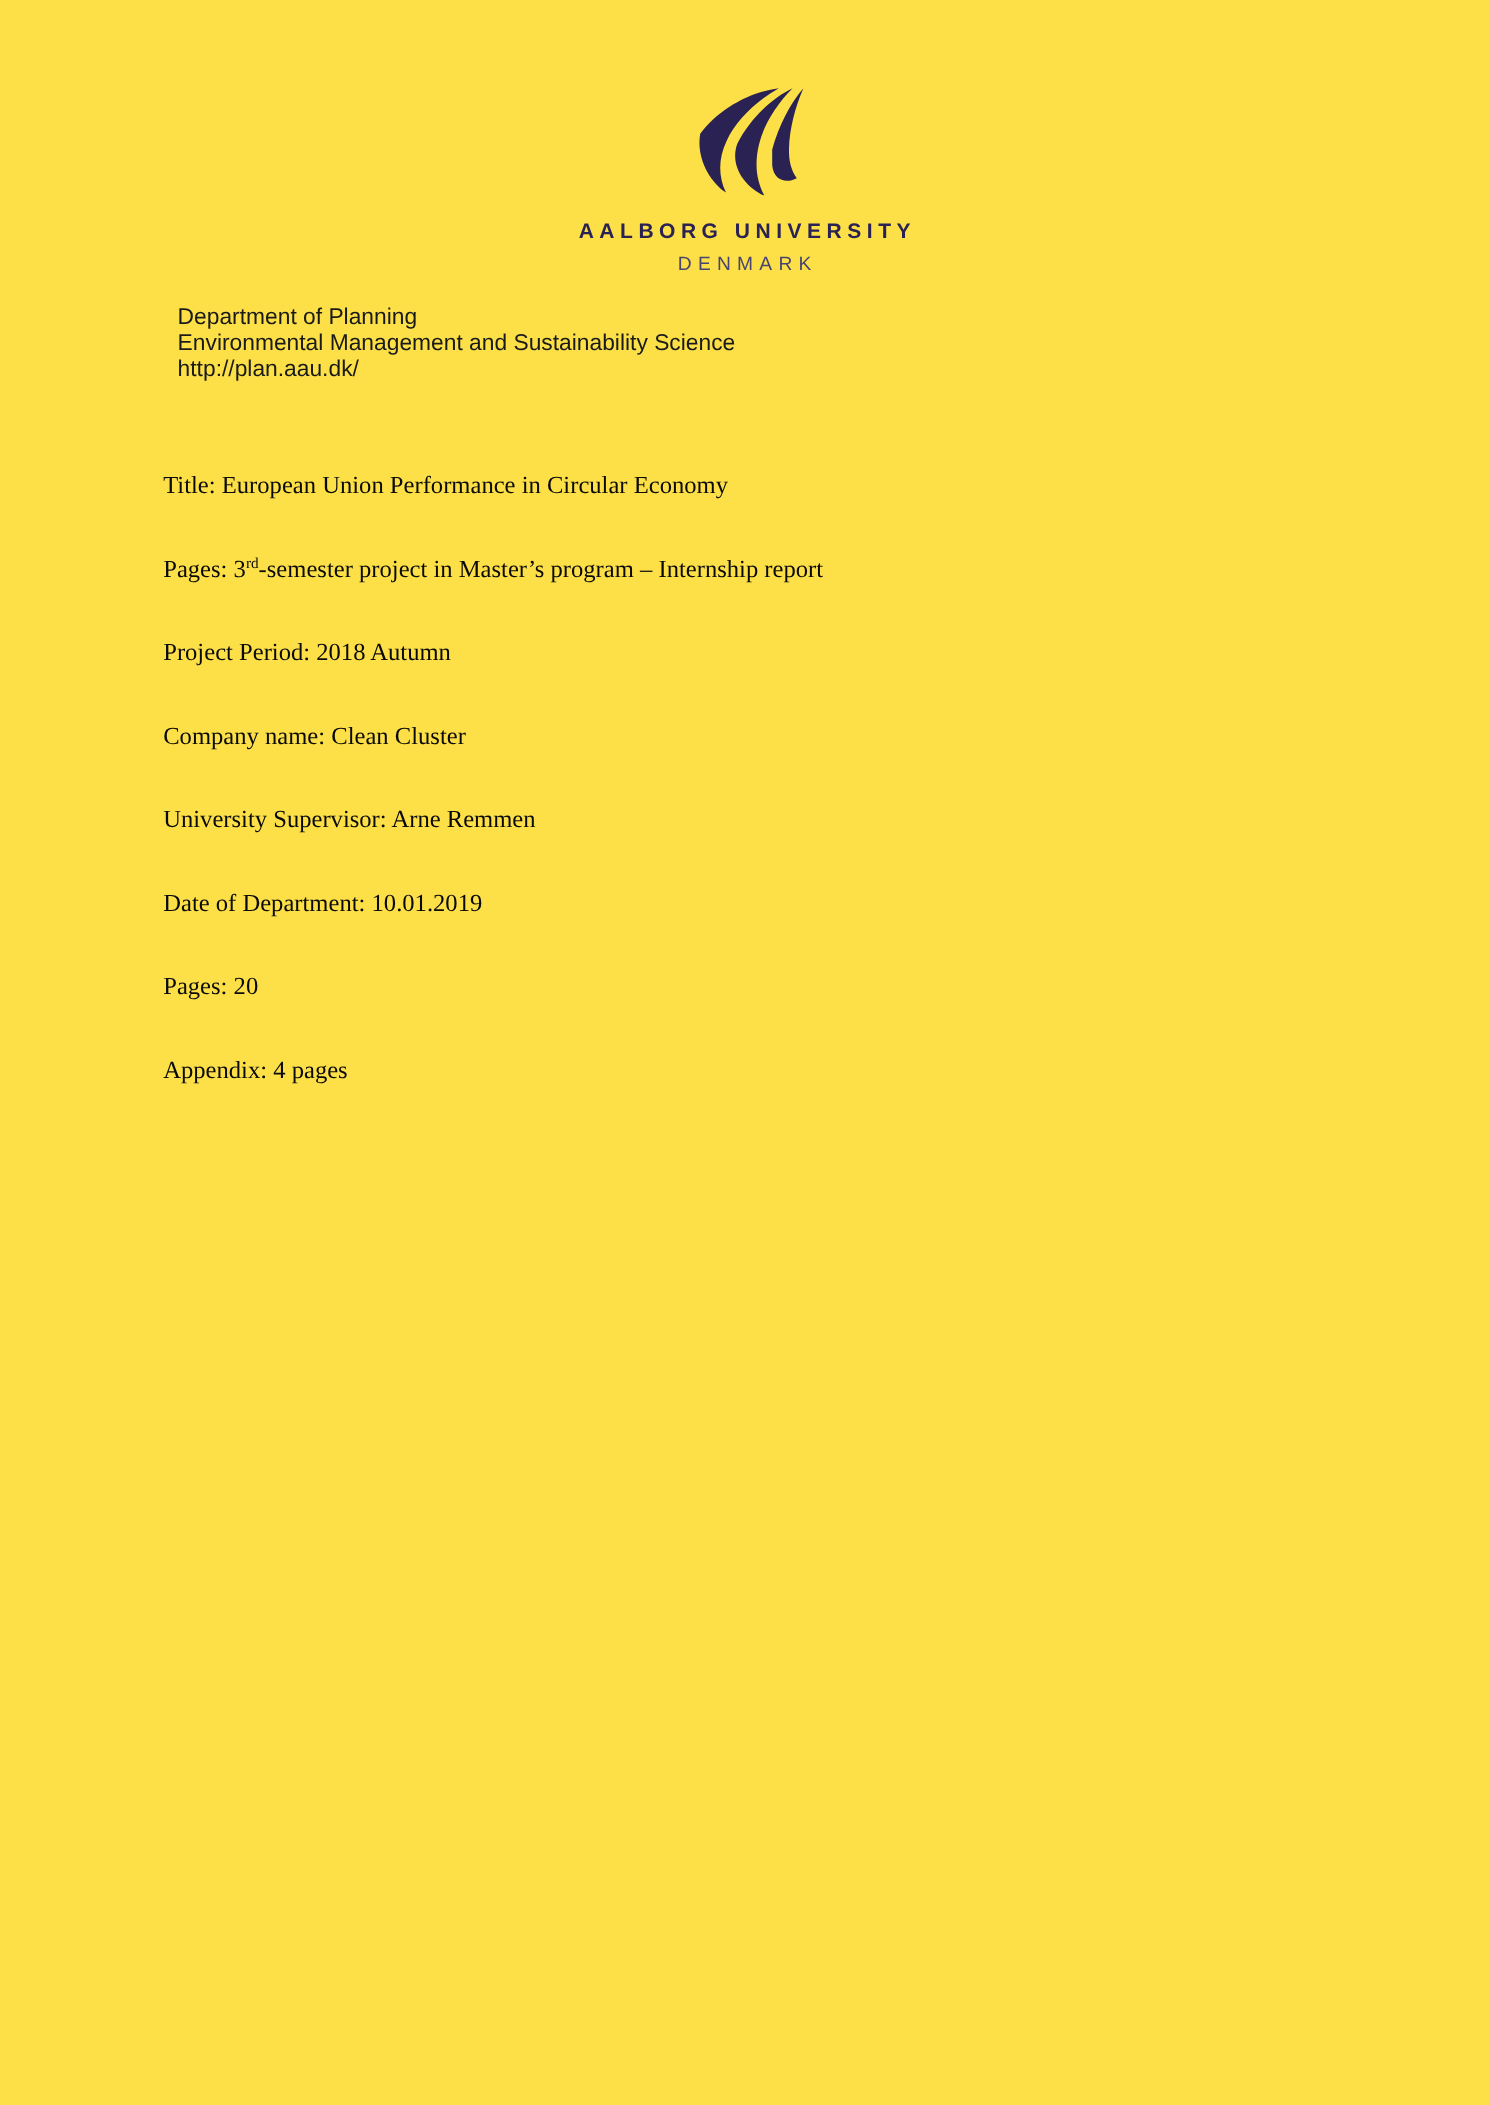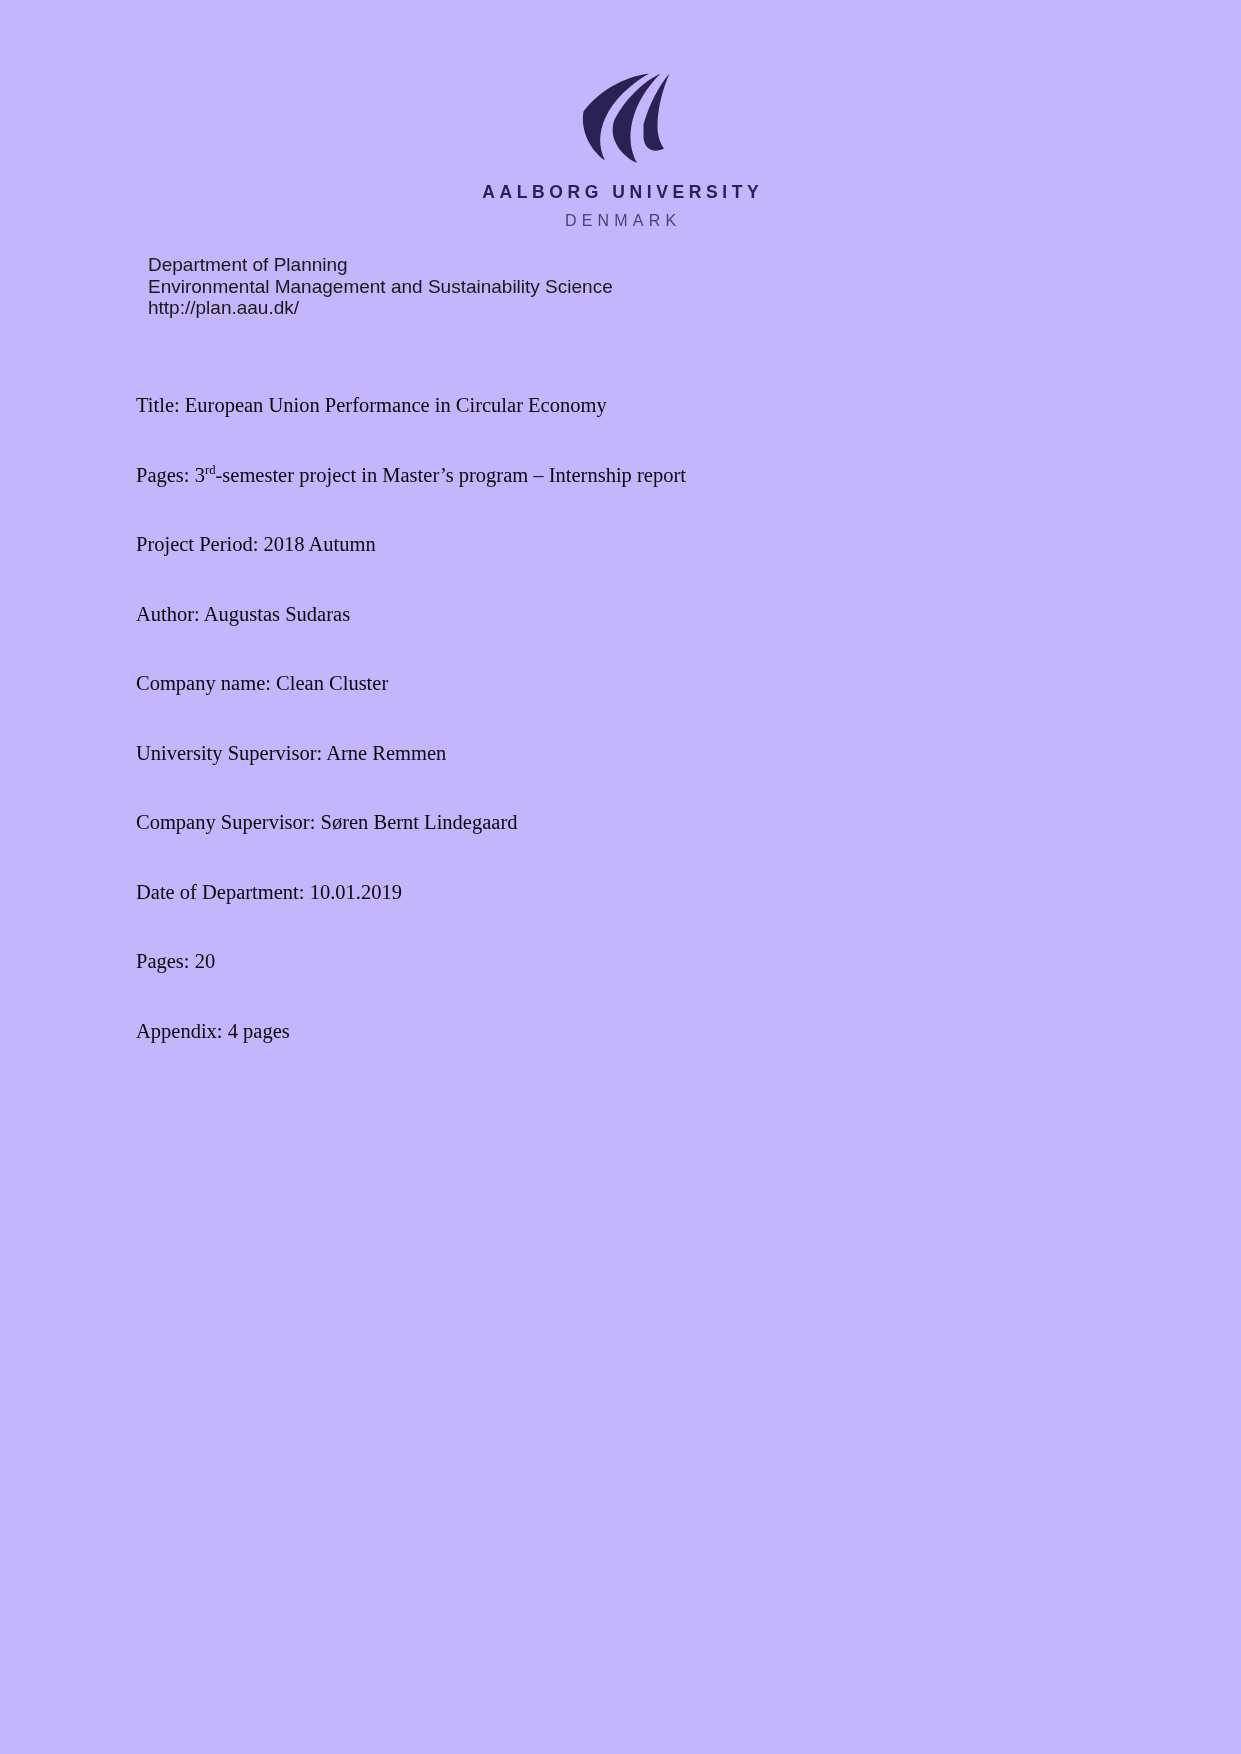--- a/index.html
+++ b/index.html
@@ -12,21 +12,21 @@
     height: 1754px;
     position: relative;
     font-family: "Liberation Serif", "DejaVu Serif", serif;
     color: #000000;
     -webkit-font-smoothing: antialiased;
   }
 
   .page {
     position: absolute;
     inset: 0;
-    background: #c4b5fd;
+    background: #fde047;
   }
 
   
   .logo-block {
     position: absolute;
     top: 72px;
     left: 0;
     width: 1241px;
     text-align: center;
   }
@@ -143,35 +143,29 @@
     </div>
 
     <div class="meta-row">
       <span class="meta-label">Pages</span><span class="meta-value">: </span><span class="meta-value">3</span><sup class="ord">rd</sup><span class="meta-value">-semester project in Master’s program – Internship report</span>
     </div>
 
     <div class="meta-row">
       <span class="meta-label">Project Period</span><span class="meta-value">: </span><span class="meta-value">2018 Autumn</span>
     </div>
 
-    <div class="meta-row">
-      <span class="meta-label">Author</span><span class="meta-value">: </span><span class="meta-value">Augustas Sudaras</span>
-    </div>
 
     <div class="meta-row">
       <span class="meta-label">Company name</span><span class="meta-value">: </span><span class="meta-value">Clean Cluster</span>
     </div>
 
     <div class="meta-row">
       <span class="meta-label">University Supervisor</span><span class="meta-value">: </span><span class="meta-value">Arne Remmen</span>
     </div>
 
-    <div class="meta-row">
-      <span class="meta-label">Company Supervisor</span><span class="meta-value">: </span><span class="meta-value">Søren Bernt Lindegaard</span>
-    </div>
 
     <div class="meta-row">
       <span class="meta-label">Date of Department</span><span class="meta-value">: </span><span class="meta-value">10.01.2019</span>
     </div>
 
     <div class="meta-row">
       <span class="meta-label">Pages</span><span class="meta-value">: </span><span class="meta-value">20</span>
     </div>
 
     <div class="meta-row">

